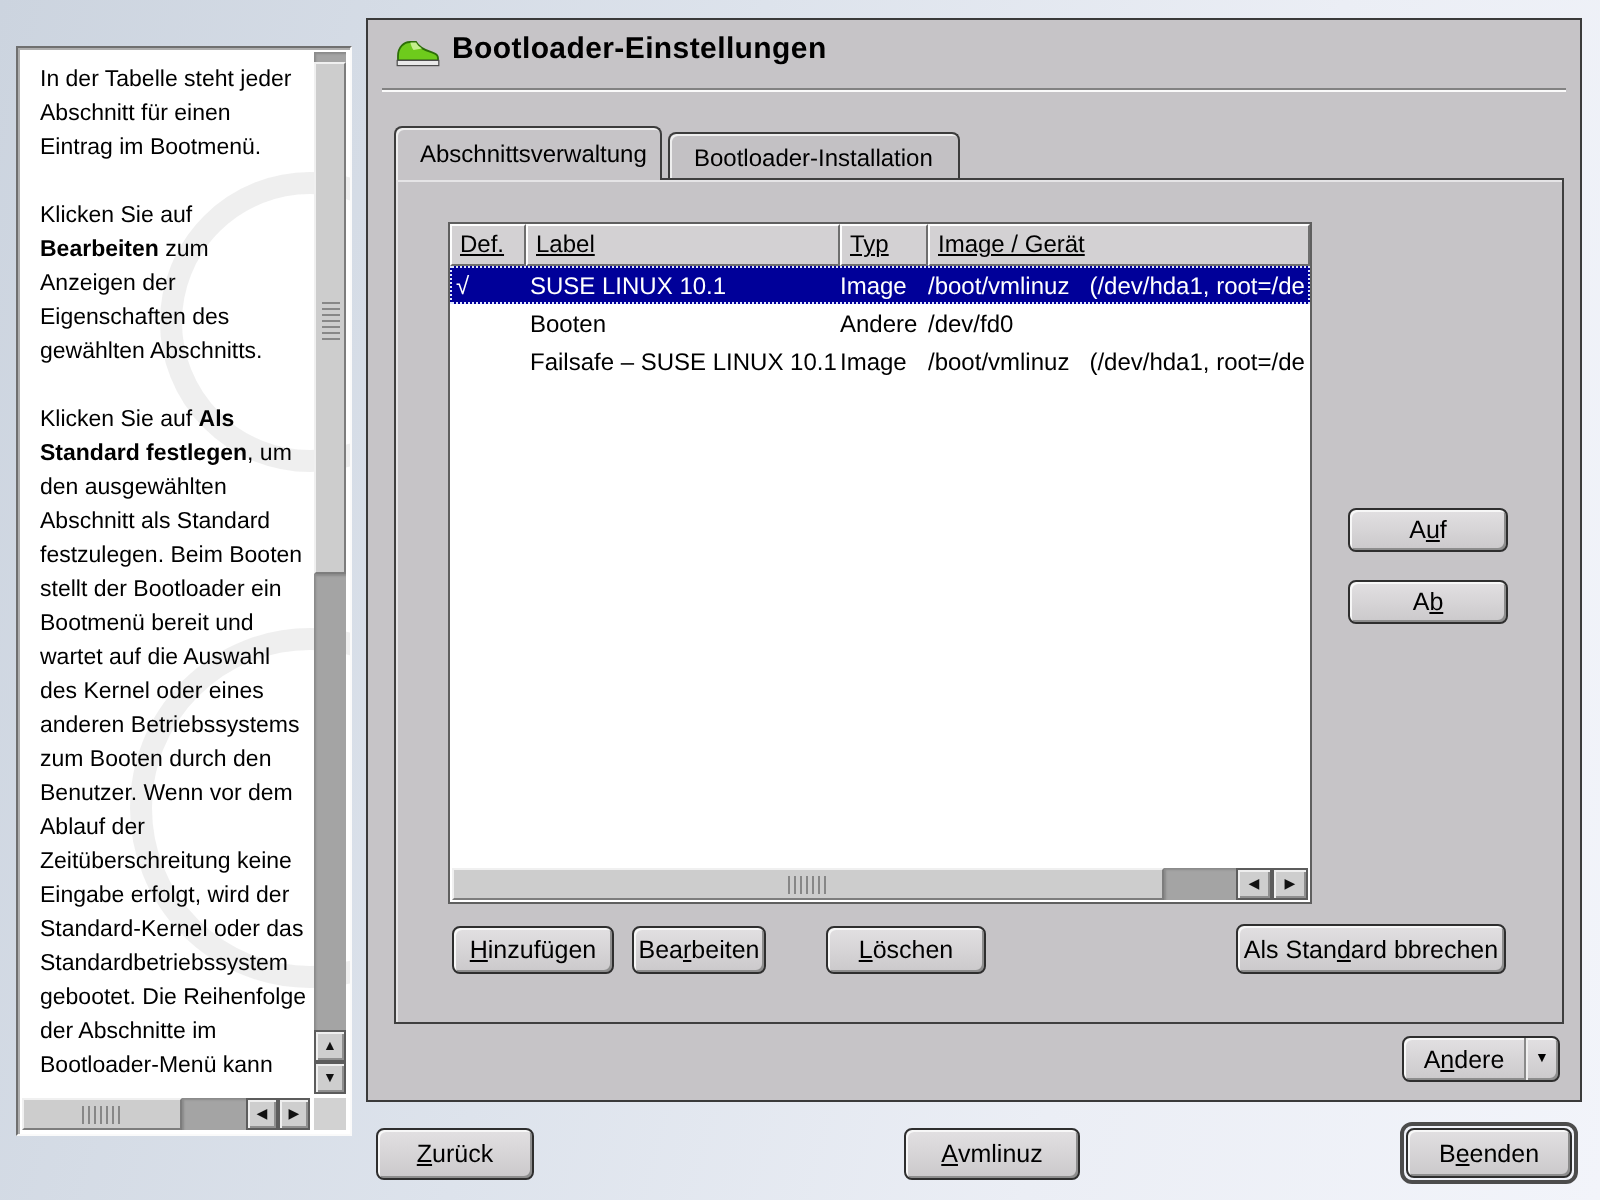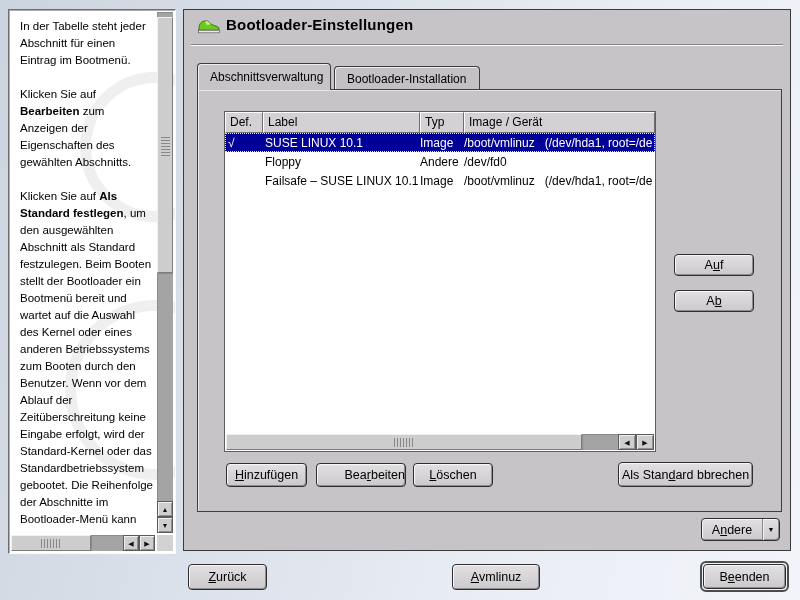--- a/index.html
+++ b/index.html
@@ -5,21 +5,21 @@
   * { box-sizing: border-box; margin: 0; padding: 0; }
   html,body { width:800px; height:600px; }
   body { font-family: "Liberation Sans", sans-serif; color:#000; }
   #screen {
     position:relative; width:800px; height:600px; overflow:hidden;
     background: linear-gradient(105deg, #ccd4df 0%, #dde3ec 40%, #ebeef5 70%, #f2f4fa 100%);
   }
 
   
   #help-panel {
-    position:absolute; left:8px; top:9px; width:168px; height:545px;
+    position:absolute; left:8px; top:23px; width:168px; height:545px;
     background:#fff; overflow:hidden;
     border:1px solid; border-color:#6f6f6f #fafafa #fafafa #6f6f6f;
     box-shadow: inset 1px 1px 0 #adadad;
   }
   .wm { position:absolute; border-radius:50%; border:11px solid rgba(130,130,130,.13); z-index:0; }
   #wm1 { width:150px; height:150px; right:-55px; top:62px; }
   #wm2 { width:180px; height:180px; right:-70px; top:290px; }
   #help-text {
     position:absolute; left:2px; top:2px; width:144px; bottom:20px;
     padding:6px 2px 0 9px; font-size:11.5px; line-height:17px; z-index:1; overflow:hidden;
@@ -73,21 +73,21 @@
   #tab-frame {
     position:absolute; left:13px; top:79px; width:585px; height:423px;
     border:1px solid #3f3f3f; box-shadow: inset 1px 1px 0 rgba(255,255,255,.55); z-index:2;
   }
 
   
   #section-table {
     position:absolute; left:26px; top:21px; width:432px; height:341px;
     background:#fff; border:1px solid #5f5f5f;
   }
-  #table-header { display:flex; height:21px; }
+  #table-header { display:flex; height:21px;text-decoration:underline; }
   .hcell {
     background:#d3d1d3; border:1px solid; border-color:#fdfdfd #6e6e6e #6e6e6e #fdfdfd;
     font-size:12px; padding:2px 0 0 4px; overflow:hidden; white-space:nowrap; flex:none;
   }
   .hcell.c-def { width:38px; } .hcell.c-label { width:157px; } .hcell.c-typ { width:44px; } .hcell.c-img { flex:1; }
   .trow { display:flex; height:19px; font-size:12px; align-items:center; }
   .tcell { flex:none; overflow:hidden; white-space:pre; }
   .tcell.c-def { width:38px; padding-left:3px; } .tcell.c-label { width:157px; padding-left:2px; }
   .tcell.c-typ { width:44px; } .tcell.c-img { flex:1; }
   .trow.selected { background:#000099; color:#fff; outline:1px dotted #dfe6ff; outline-offset:-1px; }
@@ -101,21 +101,21 @@
     position:absolute; background:linear-gradient(#e2e0e2,#cbc9cb);
     border:1px solid #2e2e2e; border-radius:4px;
     box-shadow: inset 1px 1px 0 #f7f7f7, inset -1px -1px 0 #8d8d8d;
     font-size:12.5px; display:flex; align-items:center; justify-content:center;
     white-space:nowrap; cursor:default;
   }
   .qbtn u { text-decoration:underline; }
   #btn-up   { left:476px; top:164px; width:80px; height:22px; }
   #btn-down { left:476px; top:200px; width:80px; height:22px; }
   #btn-add  { left:28px;  top:373px; width:81px; height:24px; }
-  #btn-edit { left:118px; top:373px; width:90px; height:24px;justify-content:flex-end; }
+  #btn-edit { left:118px; top:373px; width:67px; height:24px; }
   #btn-del  { left:215px; top:373px; width:80px; height:24px; }
   #btn-setdef { left:420px; top:372px; width:135px; height:25px; }
   #btn-other { left:517px; top:508px; width:79px; height:23px; padding:0; }
   #btn-other .lbl { flex:1; text-align:center; }
   #btn-other .sep { width:1px; align-self:stretch; background:#8a8a8a; box-shadow:1px 0 0 #f0f0f0; }
   #btn-other .arr { width:16px; text-align:center; font-size:7px; }
 
   #btn-back  { left:188px; top:564px; width:79px; height:26px; }
   #btn-abort { left:452px; top:564px; width:88px; height:26px; }
   #finish-ring { position:absolute; left:700px; top:561px; width:89px; height:31px;
@@ -194,21 +194,21 @@
         </div>
         <div id="table-rows">
             <div class="trow selected">
     <div class="tcell c-def">√</div>
     <div class="tcell c-label">SUSE LINUX 10.1</div>
     <div class="tcell c-typ">Image</div>
     <div class="tcell c-img">/boot/vmlinuz   (/dev/hda1, root=/de</div>
   </div>
             <div class="trow">
     <div class="tcell c-def"></div>
-    <div class="tcell c-label">Floppy</div>
+    <div class="tcell c-label">Booten</div>
     <div class="tcell c-typ">Andere</div>
     <div class="tcell c-img">/dev/fd0</div>
   </div>
             <div class="trow">
     <div class="tcell c-def"></div>
     <div class="tcell c-label">Failsafe – SUSE LINUX 10.1</div>
     <div class="tcell c-typ">Image</div>
     <div class="tcell c-img">/boot/vmlinuz   (/dev/hda1, root=/de</div>
   </div>
           </div>

